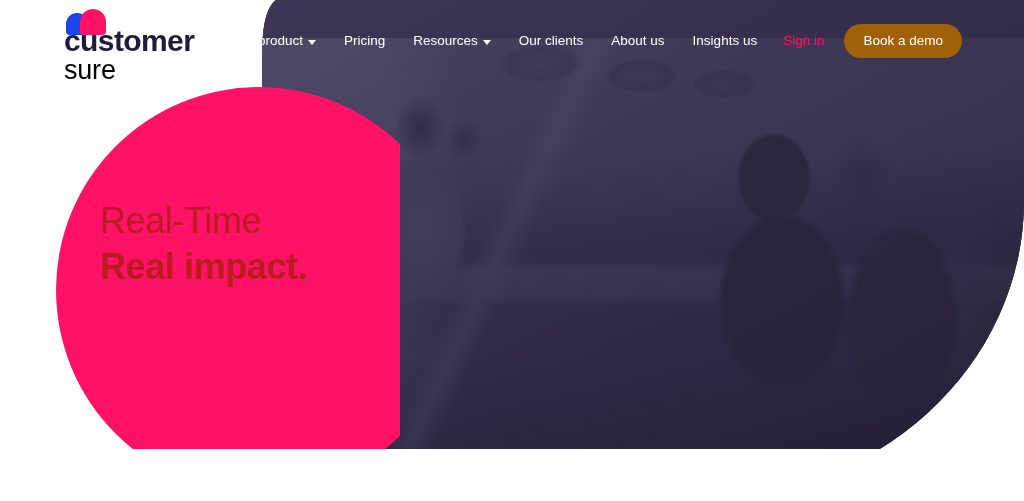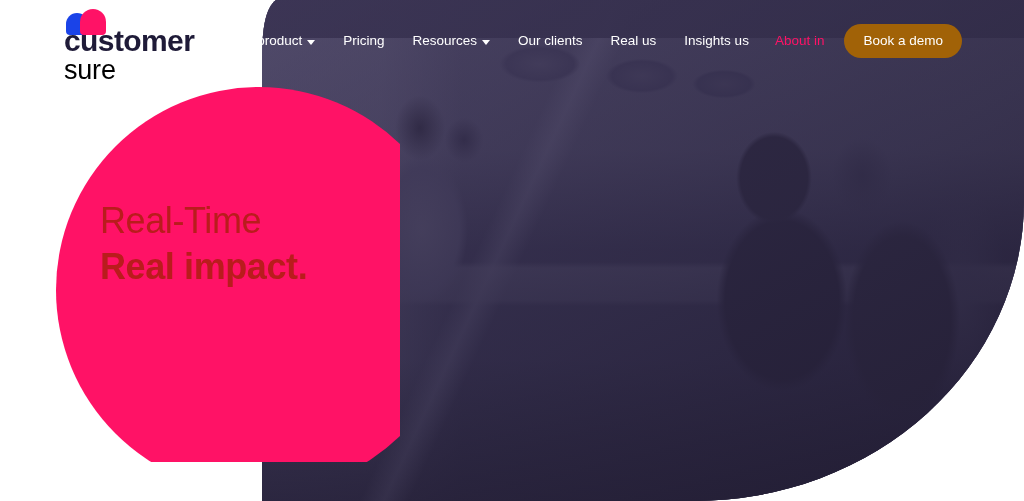--- a/index.html
+++ b/index.html
@@ -8,21 +8,21 @@
     width: 1024px;
     height: 501px;
     overflow: hidden;
     background: #ffffff;
     font-family: "Liberation Sans", sans-serif;
   }
 
   .hero {
     position: relative;
     width: 1024px;
-    height: 501px;
+    height: 449px;
     background: #ffffff;
     overflow: hidden;
   }
 
   
   .photo-panel {
     position: absolute;
     left: 262px;
     top: 0;
     width: 762px;
@@ -255,29 +255,29 @@
     <a class="nav-item" href="#">
       <span>Resources</span>
       <span class="caret"></span>
     </a>
 
     <a class="nav-item" href="#">
       <span>Our clients</span>
     </a>
 
     <a class="nav-item" href="#">
-      <span>Real us</span>
+      <span>About us</span>
     </a>
 
     <a class="nav-item" href="#">
       <span>Insights us</span>
     </a>
 
     <a class="nav-item signin" href="#">
-      <span>About in</span>
+      <span>Sign in</span>
     </a>
 
     <button class="demo-btn">Book a demo</button>
   </nav>
 
   <h1 class="headline">
     <span class="l1">Real-Time</span>
     <span class="l3">Real impact.</span>
   </h1>
 

